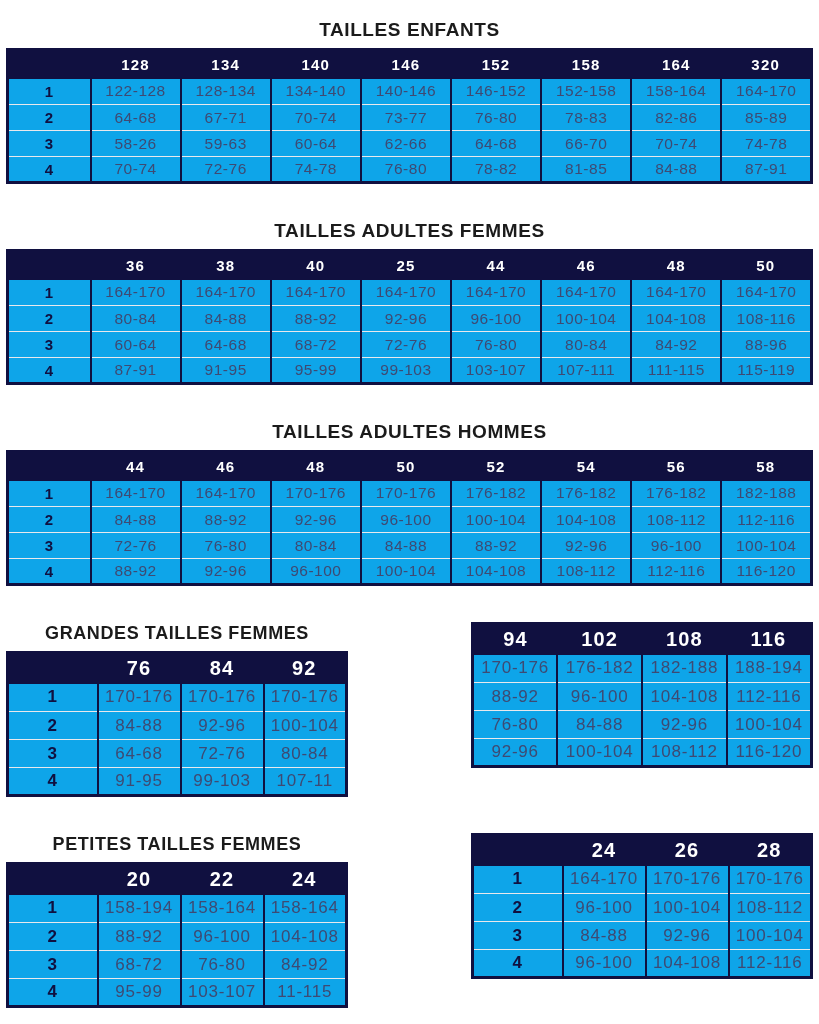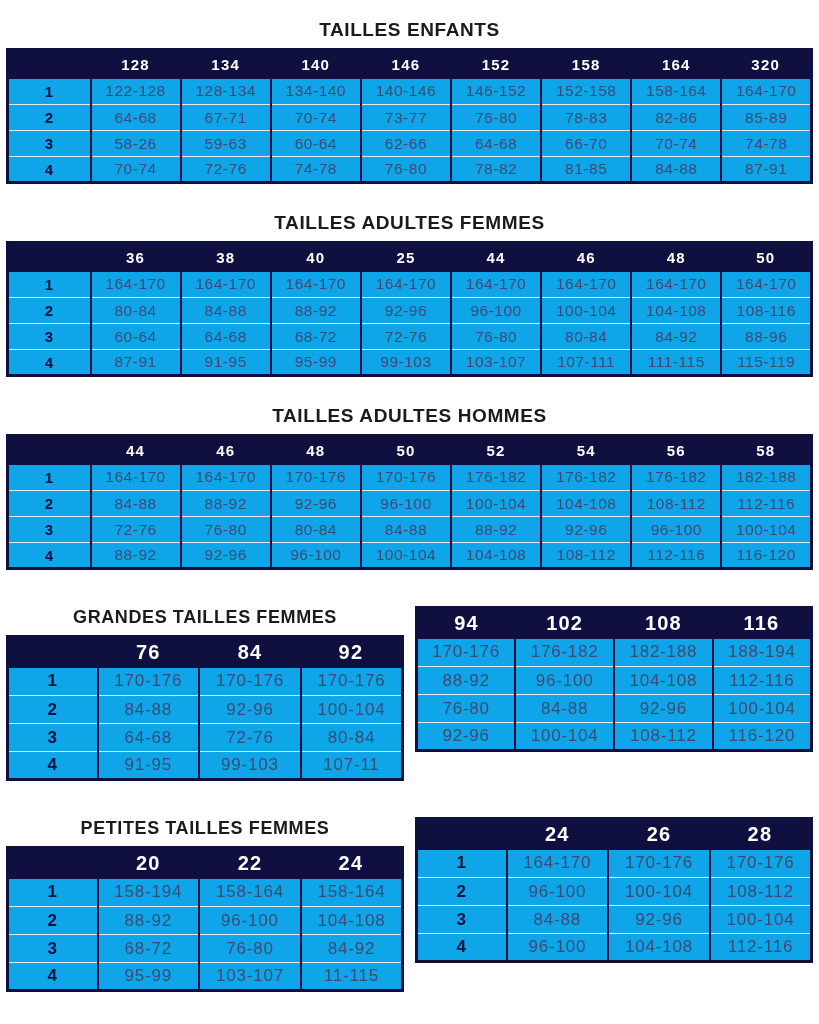--- a/index.html
+++ b/index.html
@@ -3,23 +3,23 @@
 <meta charset="utf-8">
 <style>
   * { margin: 0; padding: 0; box-sizing: border-box; }
   html, body { background: #ffffff; }
   body {
     width: 819px; height: 1024px; overflow: hidden;
     font-family: "Liberation Sans", sans-serif;
   }
   .page { width: 819px; height: 1024px; padding: 19px 6px 0 6px; }
 
-  .tbl-row + .tbl-row { margin-top: 28px; }
+  .tbl-row + .tbl-row { margin-top: 36px; }
   .tbl-row.pair { display: flex; justify-content: space-between; margin-top: 36px; }
-  .pair .tbl-block { width: 398px; }
+  .pair .tbl-block { width: 342px; }
 
   .tbl-title {
     text-align: center; font-weight: bold; font-size: 19px;
     letter-spacing: 0.6px; color: var(--title, #1b1b1b);
     margin-bottom: 7px; white-space: pre; line-height: 22px;
   }
   .pair .tbl-title { font-size: 18px; }
 
   .size-table {
     width: 100%; border-collapse: collapse; table-layout: fixed;

